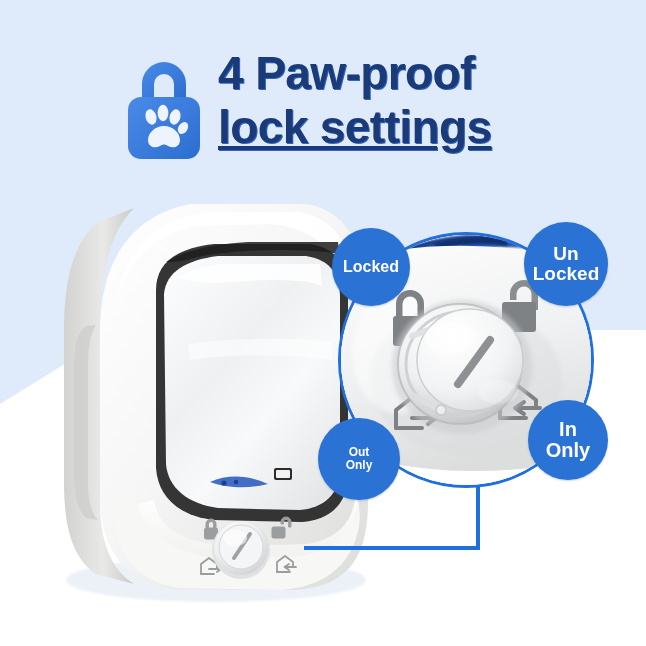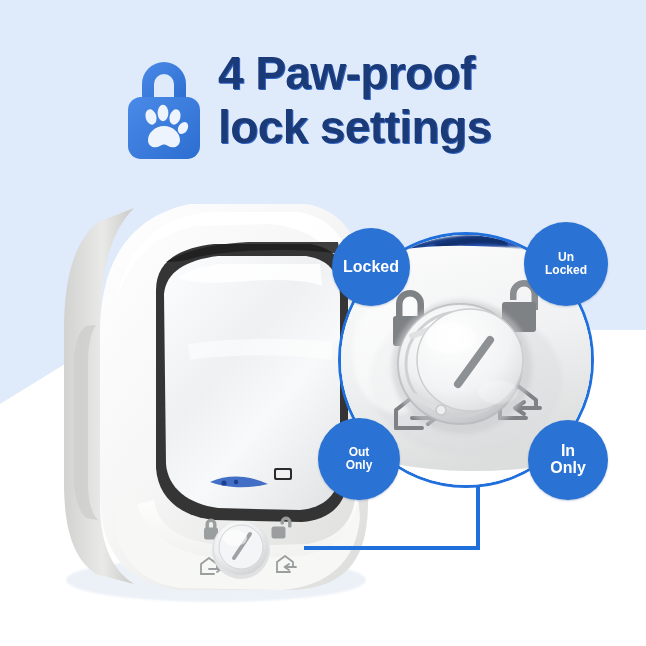--- a/index.html
+++ b/index.html
@@ -23,21 +23,21 @@
   }
   .lock-badge{
     position:absolute;left:118px;top:8px;width:92px;height:108px;
   }
   .headline{
     position:absolute;left:218px;top:0px;width:420px;
     font-size:46px;line-height:54px;font-weight:bold;
     color:#1b3a78;letter-spacing:-0.6px;
     text-shadow:1px 1px 0 #2f63c4;
   }
-  .headline .l2{display:block;}
+  .headline .l2{display:block;text-decoration:underline;}
 
   
   .product{
     position:absolute;left:38px;top:182px;width:340px;height:430px;z-index:5;
   }
 
   
   .magnifier{
     position:absolute;left:338px;top:232px;width:256px;height:256px;
     border-radius:50%;overflow:hidden;
@@ -56,23 +56,23 @@
   
   .bubble{
     position:absolute;border-radius:50%;
     background:#2a72d4;color:#ffffff;
     display:flex;align-items:center;justify-content:center;
     text-align:center;font-weight:bold;line-height:1.05;
     z-index:30;
     box-shadow:0 1px 2px rgba(30,70,140,.25);
   }
   .b-locked{left:332px;top:228px;width:78px;height:78px;font-size:16px;}
-  .b-unlocked{left:524px;top:222px;width:84px;height:84px;font-size:12px;}
+  .b-unlocked{left:524px;top:222px;width:84px;height:84px;font-size:19px;}
   .b-out{left:318px;top:418px;width:82px;height:82px;font-size:12px;}
-  .b-in{left:528px;top:420px;width:80px;height:80px;font-size:16px;}
+  .b-in{left:528px;top:400px;width:80px;height:80px;font-size:20px;}
   .bubble span{display:block;padding:0 2px;}
 </style>
 </head>
 <body>
 
 <div id="stage">
 
   <svg class="bg-wedge" viewBox="0 0 646 646">
     <rect x="0" y="0" width="646" height="646" fill="#dfeafb"></rect>
     <path d="M0,404 L120,330 L646,330 L646,646 L0,646 Z" fill="#ffffff"></path>

